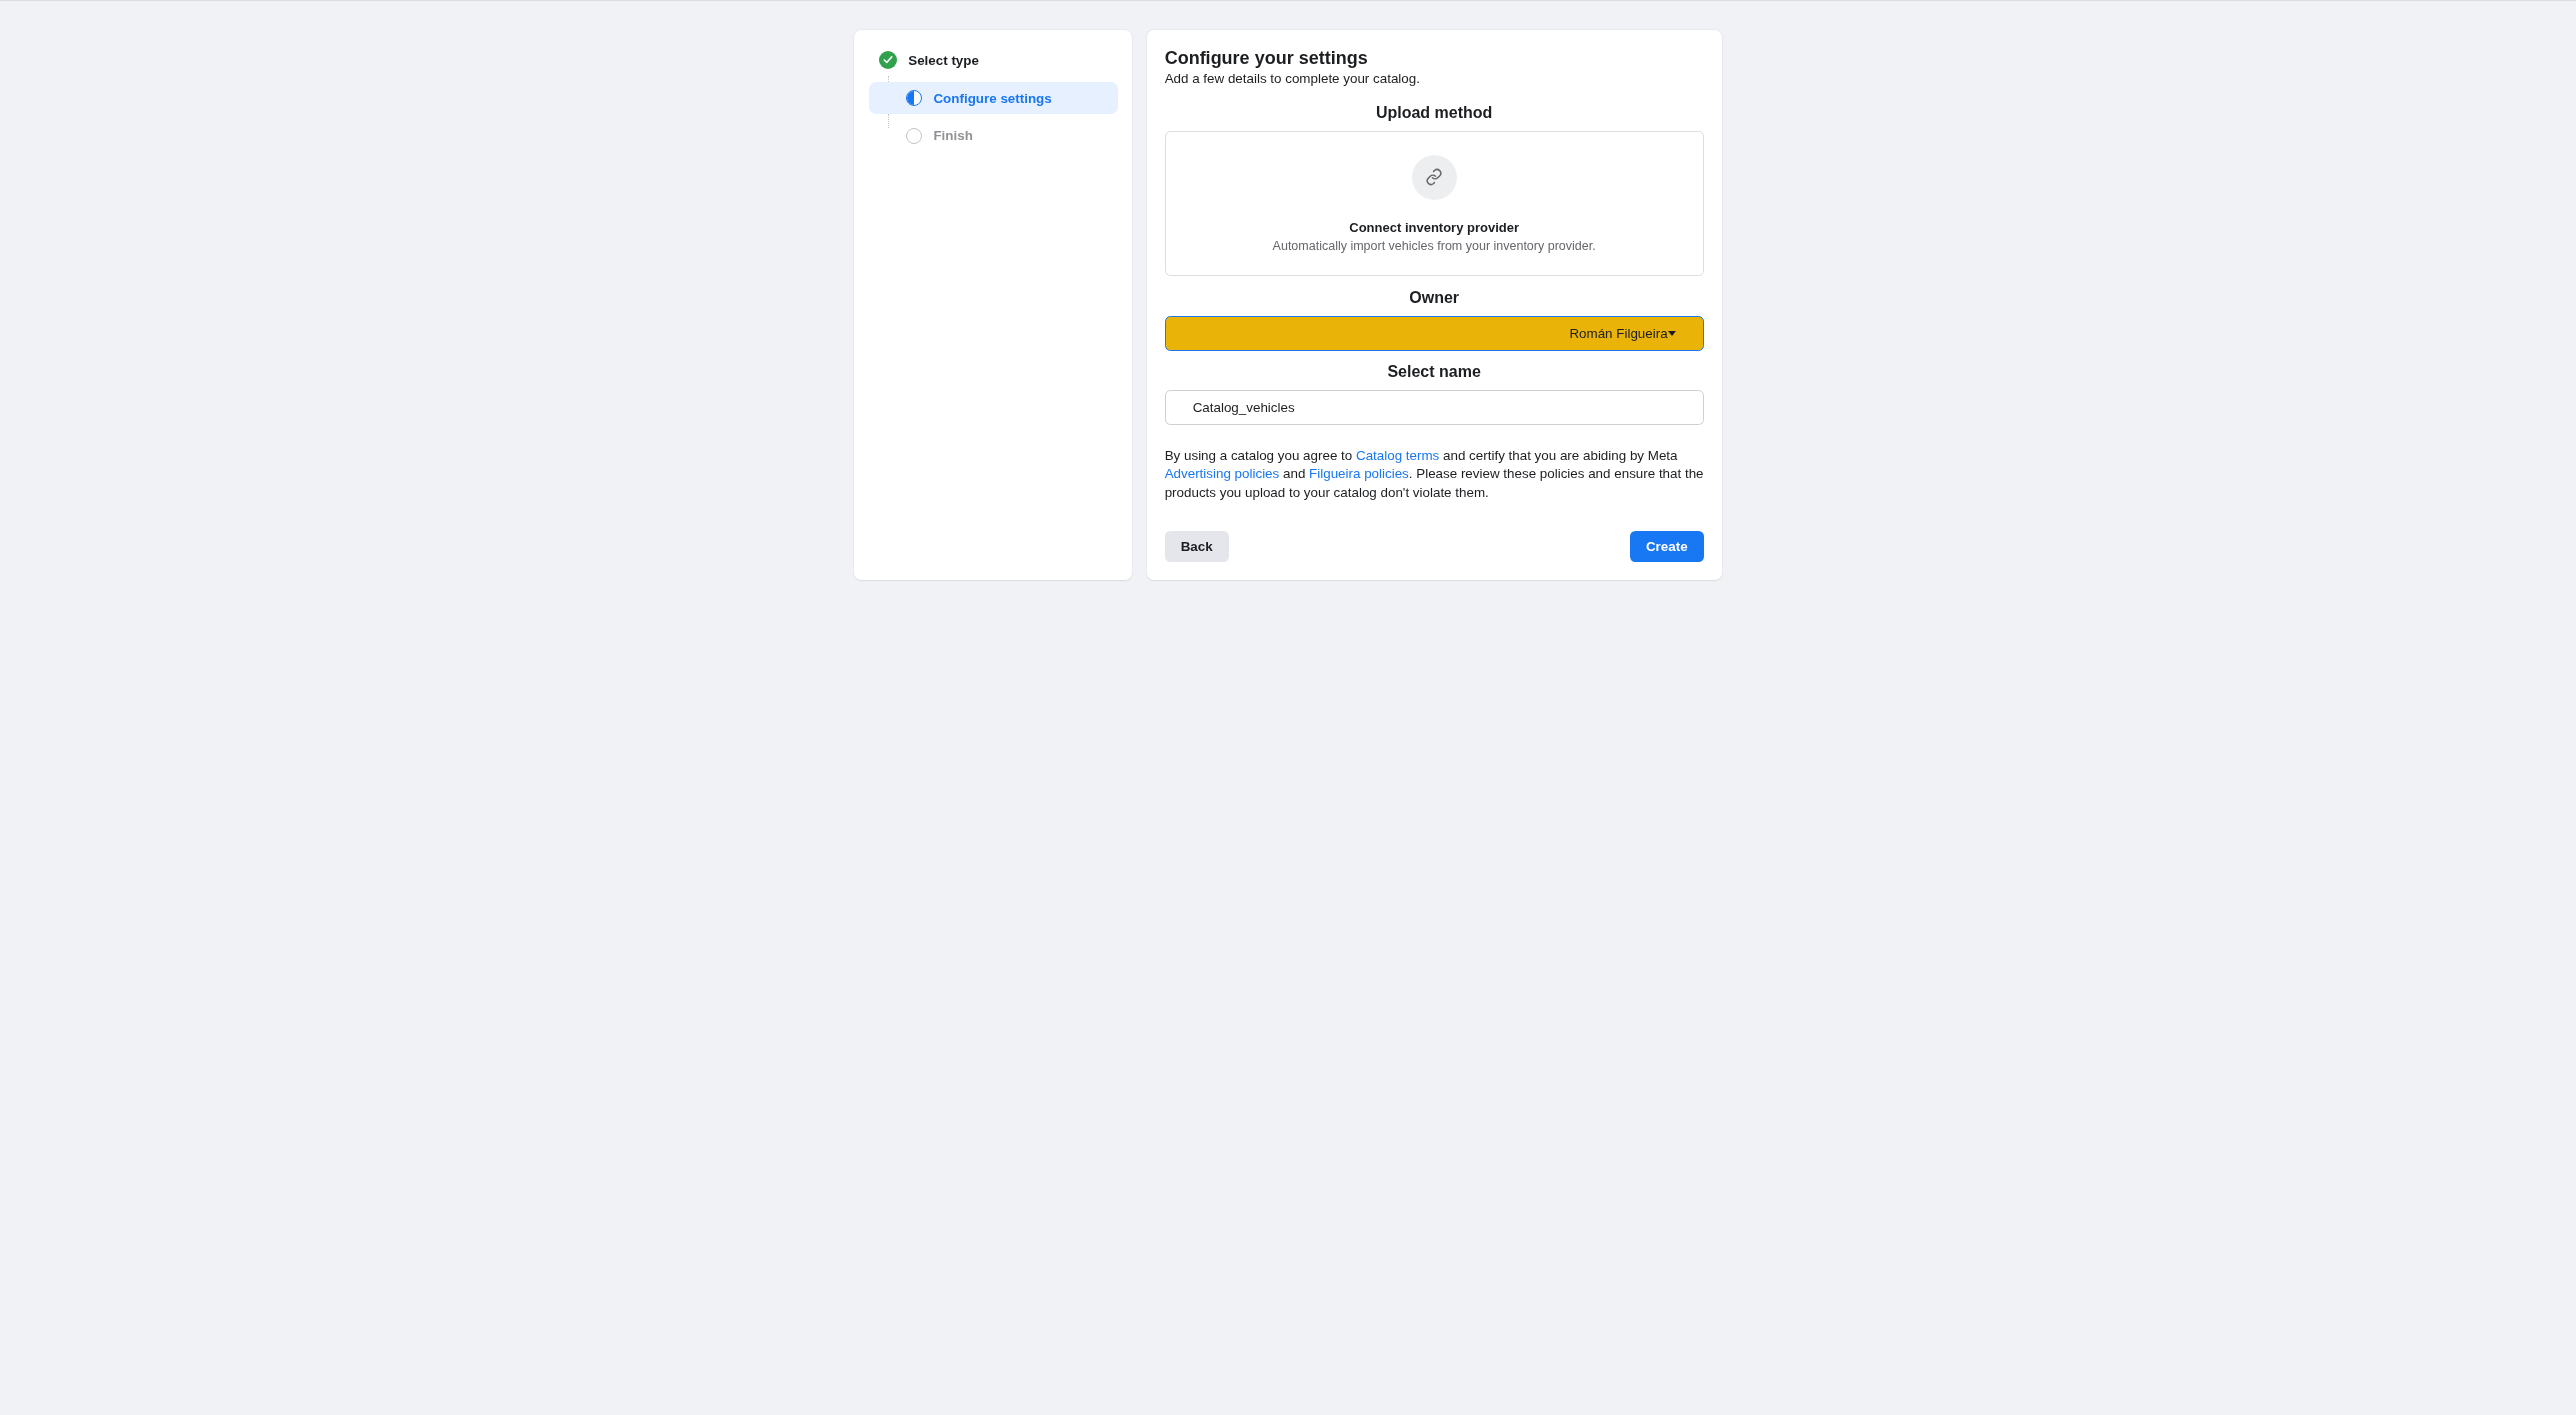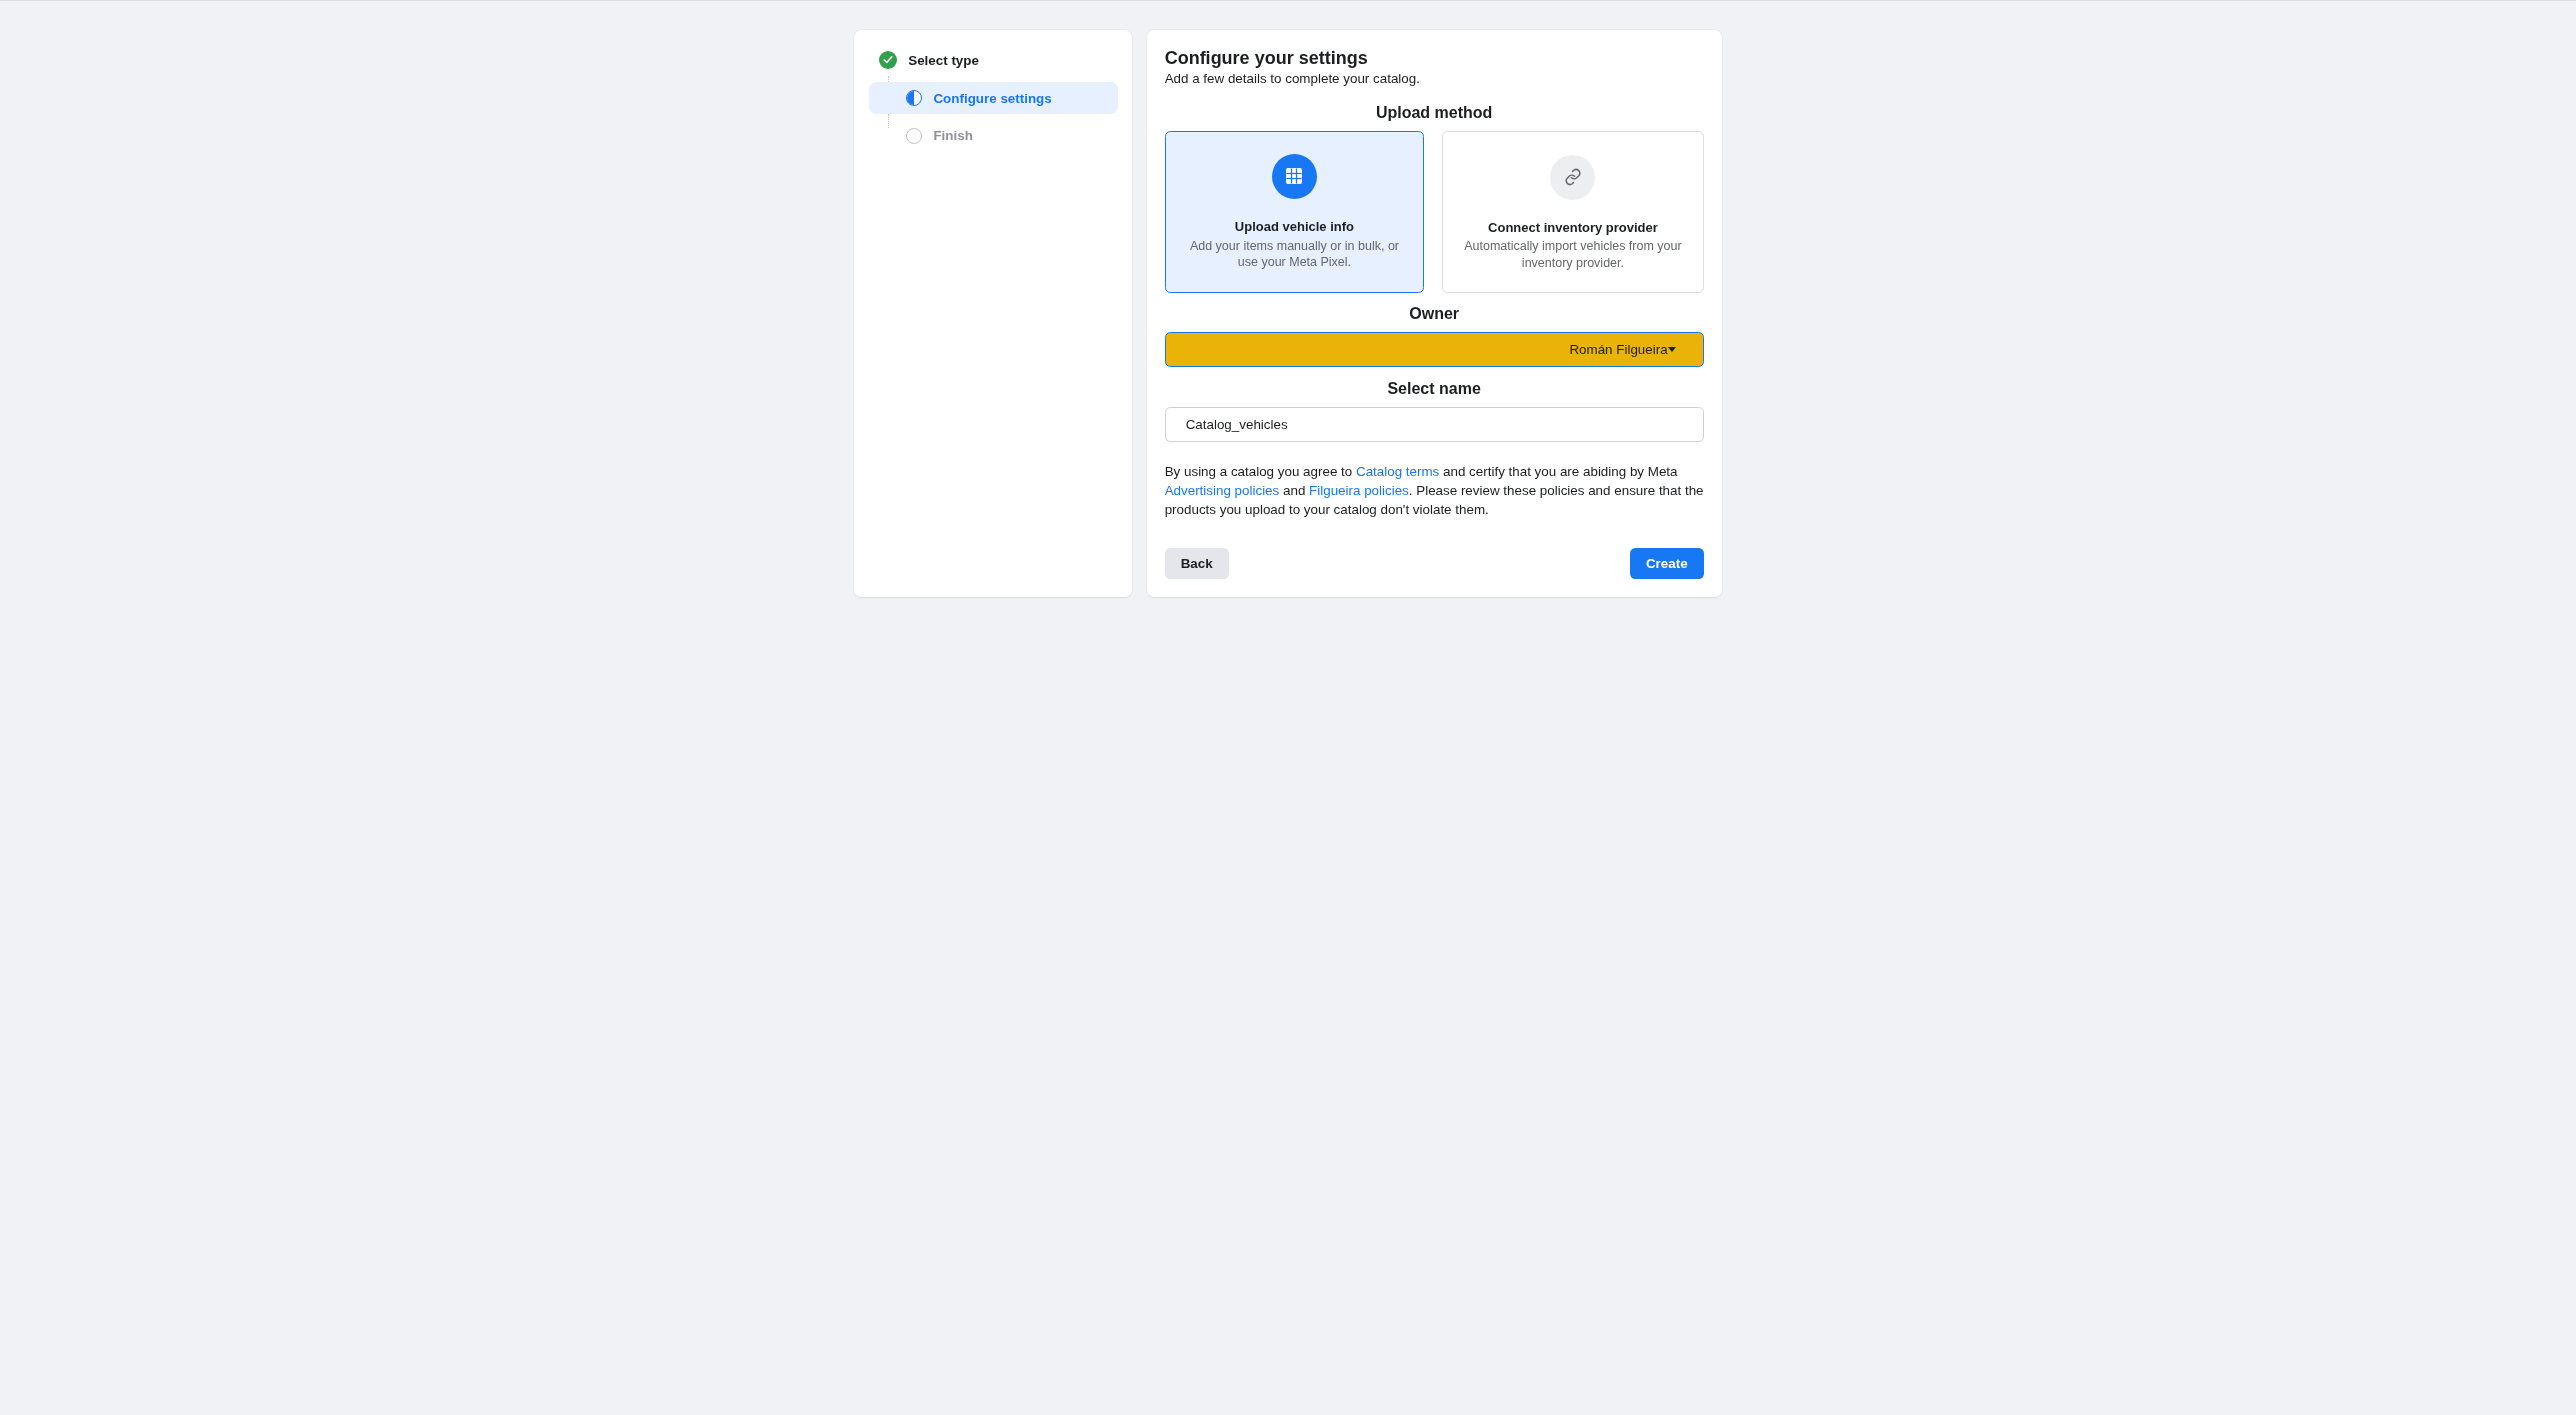--- a/index.html
+++ b/index.html
@@ -167,21 +167,21 @@
     align-items:center;
     justify-content:flex-end;
     font-size: 13.4px;
     cursor: pointer;
     background:#eab308;
   }
   .input-box {
     width: 100%;
     border: 0.9px solid #ccd0d5;
     border-radius: 5.4px;
-    padding: 9px 20px;
+    padding: 9px 27px;
     font-size: 13.4px;
     font-family: inherit;
     color:#1c1e21;
   }
   .caret-down {
     width: 0; height: 0;
     border-left: 4.5px solid transparent;
     border-right: 4.5px solid transparent;
     border-top: 5.4px solid #1c1e21;
   }
@@ -255,33 +255,20 @@
 
   <div class="card main">
 
     <h1>Configure your settings</h1>
     <div class="subtitle">Add a few details to complete your catalog.</div>
 
     <div class="section-label">Upload method</div>
 
     <div class="method-row">
 
-      <div class="method-card selected">
-        <div class="method-icon-wrap">
-          <svg viewBox="0 0 24 24" width="20" height="20">
-            <rect x="3" y="3" width="18" height="18" rx="1" fill="#fff"></rect>
-            <line x1="3" y1="9" x2="21" y2="9" stroke="#1877f2" stroke-width="1.5"></line>
-            <line x1="3" y1="15" x2="21" y2="15" stroke="#1877f2" stroke-width="1.5"></line>
-            <line x1="9" y1="3" x2="9" y2="21" stroke="#1877f2" stroke-width="1.5"></line>
-            <line x1="15" y1="3" x2="15" y2="21" stroke="#1877f2" stroke-width="1.5"></line>
-          </svg>
-        </div>
-        <div class="method-title">Upload vehicle info</div>
-        <div class="method-desc">Add your items manually or in bulk, or use your Meta Pixel.</div>
-      </div>
 
       <div class="method-card">
         <div class="method-icon-wrap">
           <svg viewBox="0 0 24 24" width="18" height="18">
             <path d="M10 13a5 5 0 0 0 7 0l3-3a5 5 0 0 0-7-7l-1.5 1.5" stroke-width="2" stroke-linecap="round"></path>
             <path d="M14 11a5 5 0 0 0-7 0l-3 3a5 5 0 0 0 7 7l1.5-1.5" stroke-width="2" stroke-linecap="round"></path>
           </svg>
         </div>
         <div class="method-title">Connect inventory provider</div>
         <div class="method-desc">Automatically import vehicles from your inventory provider.</div>

